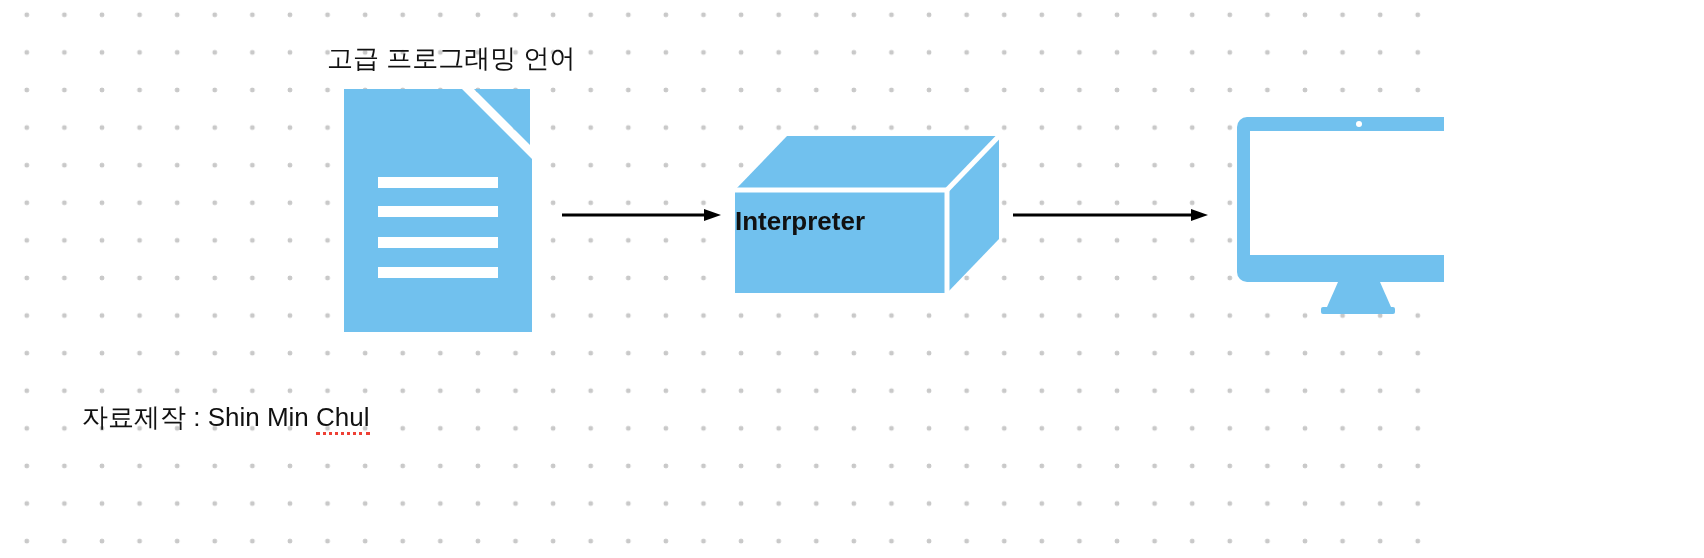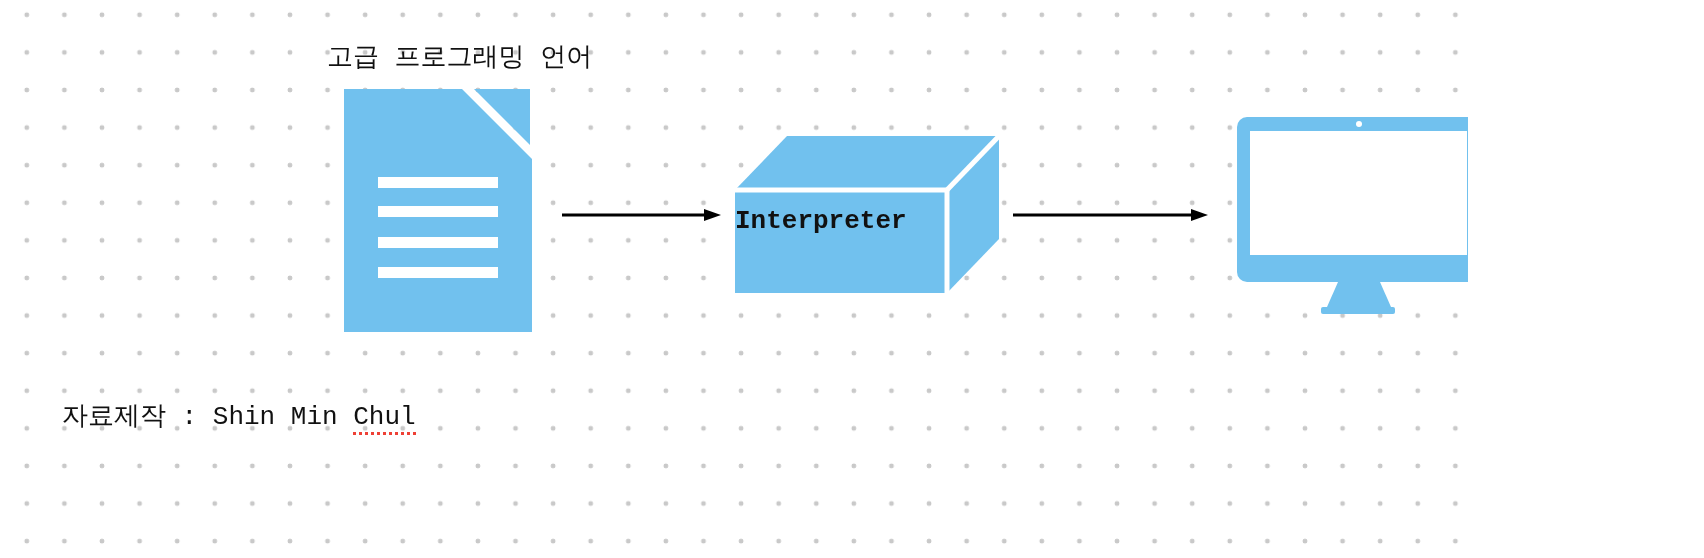--- a/index.html
+++ b/index.html
@@ -5,43 +5,42 @@
   html, body { margin: 0; padding: 0; }
   .canvas {
     position: relative;
     width: 1444px;
     height: 558px;
     background-color: var(--bg, #ffffff);
     background-image: radial-gradient(circle, var(--dot, #c9c9c9) 2.1px, transparent 2.7px);
     background-size: 37.6px 37.6px;
     background-position: 8px -4px;
     overflow: hidden;
-    font-family: Liberation Mono, monospace;
+    font-family: Liberation Sans, sans-serif;
     color: var(--ink, #111111);
-    padding-left: 24px;
   }
   .scene-svg { position: absolute; left: 0; top: 0; }
   .blue   { fill: var(--accent, #71C1EE); }
   .paper  { fill: #ffffff; }
   .sep    { stroke: #ffffff; stroke-width: 5; fill: none; }
   .arrow-line { stroke: var(--arrow, #000000); stroke-width: 3; fill: none; }
   .arrow-head { fill: var(--arrow, #000000); }
   .label {
     position: absolute;
     white-space: nowrap;
     font-size: 26px;
     line-height: 1.15;
     color: var(--ink, #111111);
   }
   .node-title { left: 327px; top: 44px; }
   .box-label {
     left: 735px; top: 207px; width: 212px;
     text-align: left; font-weight: 700; white-space: nowrap;
   }
-  .credit { left: 62px; top: 403px; }
+  .credit { left: 82px; top: 403px; }
   .misspelled {
     border-bottom: 3px dotted var(--spell-red, #ee4035);
     padding-bottom: 0px;
   }
 </style>
 </head>
 <body>
 
 <div class="canvas">
 

